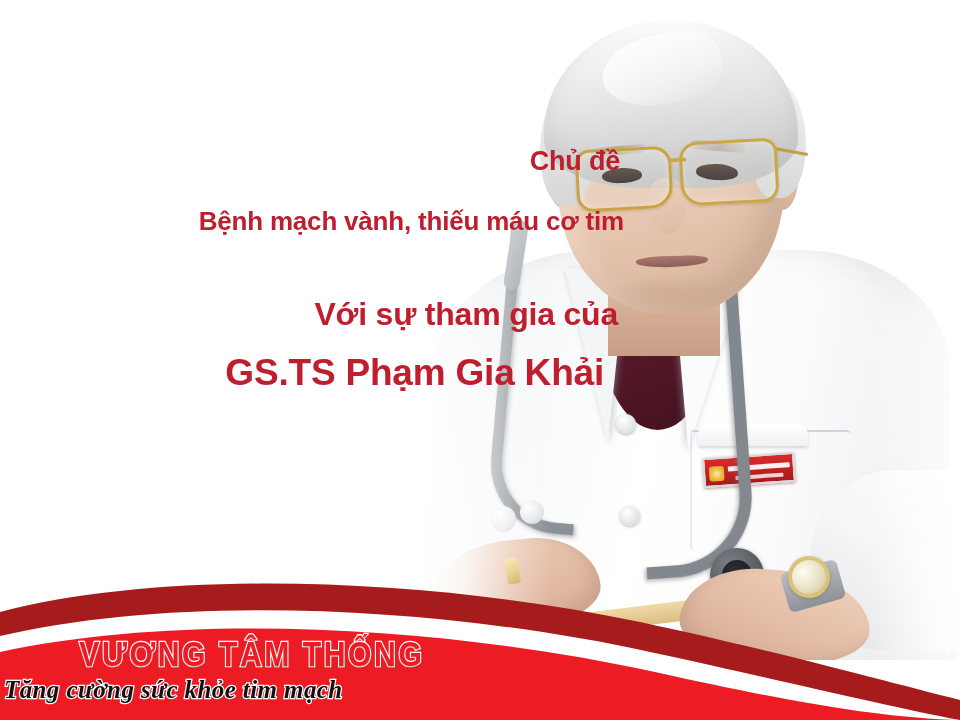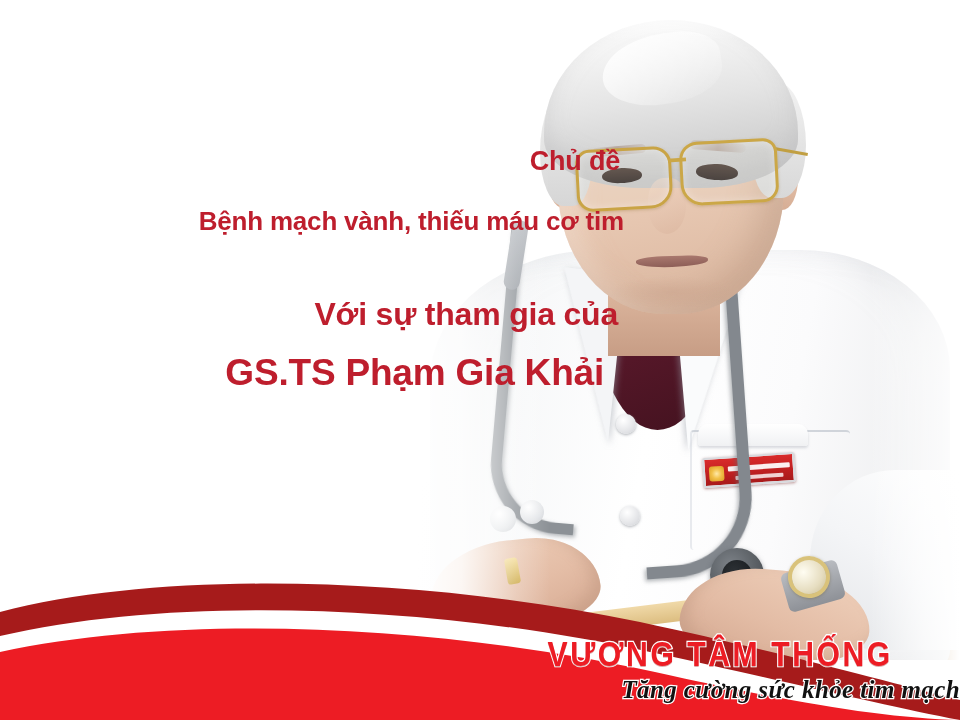--- a/index.html
+++ b/index.html
@@ -378,21 +378,21 @@
   #banner{
     position:absolute; left:0; top:560px; width:960px; height:160px;
     z-index:90;
     pointer-events:none;
   }
   #banner svg{ display:block; width:960px; height:160px; }
 
   #banner-text{
     position:absolute; left:0; top:636px; width:960px; height:84px;
     z-index:95;
-    text-align:right;
+    text-align:left;
   }
   #brand-name{
     font-family:"Liberation Sans", sans-serif;
     font-size:35px;
     font-weight:bold;
     letter-spacing:3px;
     color:#ED1C24;
     transform:scaleX(.86);
     display:block;
     line-height:1;
@@ -404,21 +404,21 @@
   #brand-tagline{
     font-family:"Liberation Serif", serif;
     font-style:italic;
     font-weight:bold;
     font-size:25px;
     color:#111111;
     display:block;
     margin-top:6px;
     line-height:1;
     letter-spacing:.4px;
-    padding-left:28px;
+    padding-left:4px;
     -webkit-text-stroke:2.4px #ffffff;
     paint-order:stroke fill;
   }
 </style>
 </head>
 <body>
 
 <div id="stage">
 
   <div id="photo">

